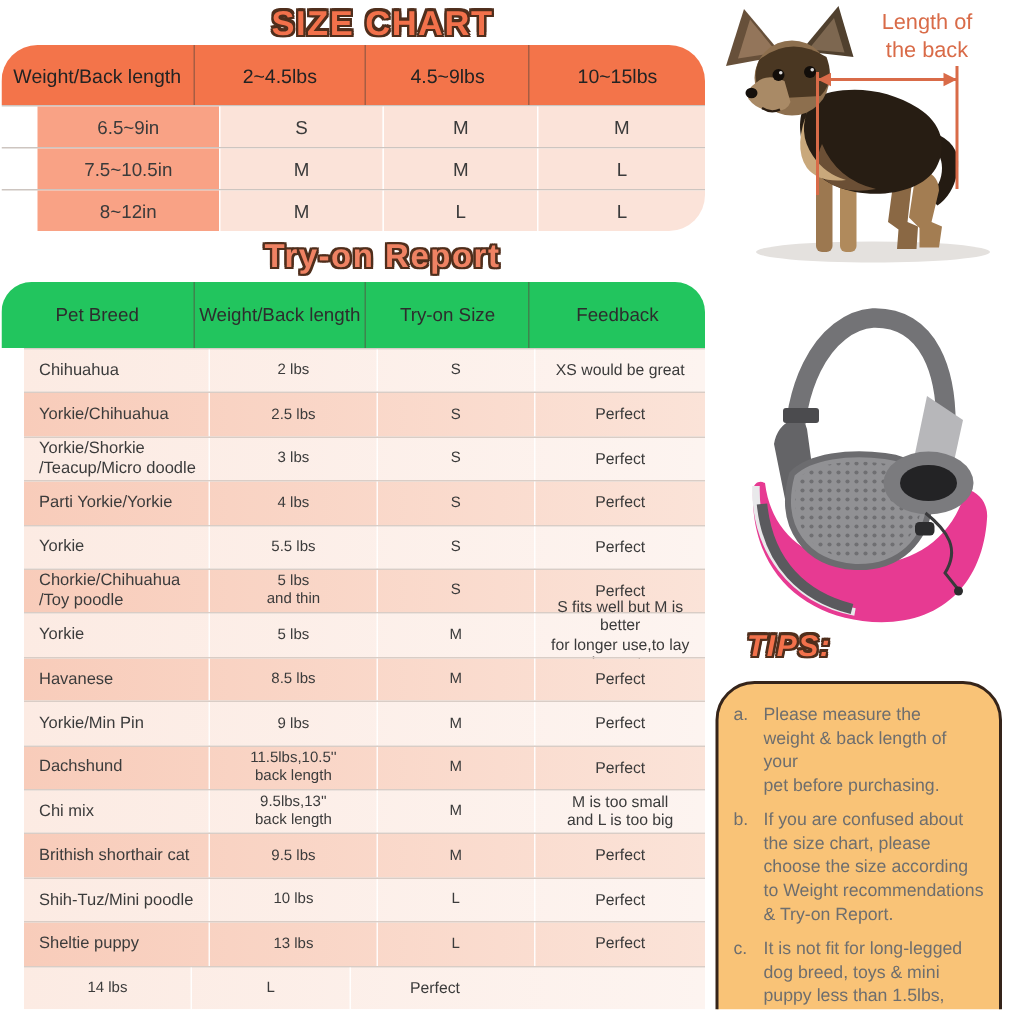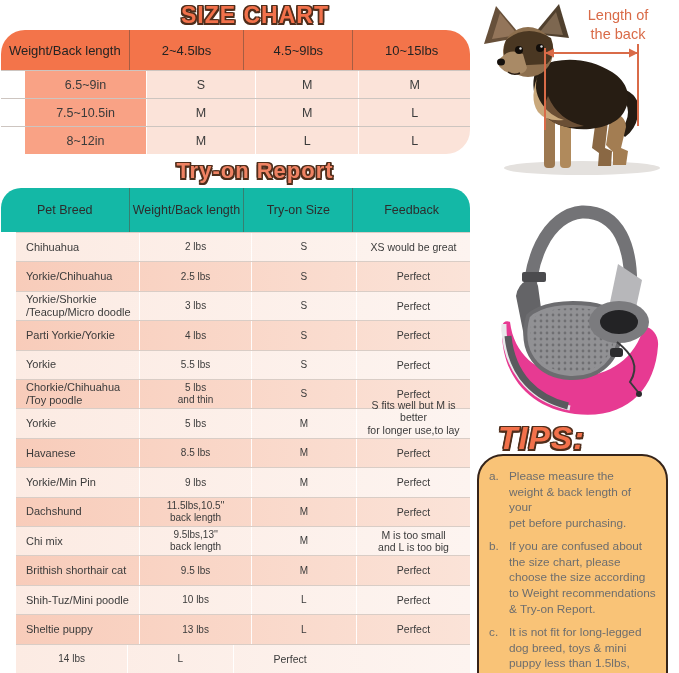--- a/index.html
+++ b/index.html
@@ -11,40 +11,40 @@
   .bubble-title{
     font-weight:800; letter-spacing:1px; color:#f2714b; text-align:center;
     text-shadow:-1.5px -1.5px 0 #4f2e1c, 1.5px -1.5px 0 #4f2e1c,
                 -1.5px 1.5px 0 #4f2e1c, 1.5px 1.5px 0 #4f2e1c,
                 0 -1.5px 0 #4f2e1c, 0 1.5px 0 #4f2e1c,
                 -1.5px 0 0 #4f2e1c, 1.5px 0 0 #4f2e1c;
     margin-left:20px;
   }
   #size-title{ position:absolute; left:0; top:2px; width:470px; font-size:23px; }
   #tryon-title{ position:absolute; left:0; top:158px; width:470px; font-size:22px; color:#ef8263; }
-  #tips-title{ position:absolute; left:478px; top:420px; width:160px; font-size:32px; font-style:italic; text-align:left; }
+  #tips-title{ position:absolute; left:478px; top:420px; width:160px; font-size:20px; font-style:italic; text-align:left; }
 
   
   #size-table{ position:absolute; left:1px; top:30px; width:469px; height:124px;
     border-radius:24px; overflow:hidden; }
   .sc-header{ display:flex; height:40px; background:#f3744a; }
   .sc-header .cell{ display:flex; align-items:center; justify-content:center;
     font-size:13px; color:#232323; }
   .sc-header .cell:not(:first-child){ border-left:1px solid rgba(90,70,60,.5); }
   .sc-row{ display:flex; height:28px; border-top:1px solid #cdc5c0;padding-left:24px; }
   .sc-row .cell{ display:flex; align-items:center; justify-content:center;
     font-size:12.5px; color:#3b3b3b; }
   .sc-label{ background:#f9a285; }
   .sc-val{ background:#fbe3d9; border-left:1px solid rgba(255,255,255,.95); }
   .w0{ width:27.2%; } .w1{ width:24.5%; } .w2{ width:23.2%; } .w3{ width:25.1%; }
 
   
   #tryon-table{ position:absolute; left:1px; top:188px; width:469px; height:485px;
     border-radius:20px 20px 0 0; overflow:hidden; display:flex; flex-direction:column; }
-  .tr-header{ display:flex; height:44px; flex:0 0 44px; background:#14b8a6; }
+  .tr-header{ display:flex; height:44px; flex:0 0 44px; background:#22c55e; }
   .tr-header .cell{ display:flex; align-items:center; justify-content:center;
     font-size:12.5px; color:#2d2d2d; }
   .tr-header .cell:not(:first-child){ border-left:1px solid rgba(90,70,60,.5); }
   #tryon-body{ flex:1; display:flex; flex-direction:column;margin-left:15px; }
   .tr-row{ flex:1 1 0; display:flex; border-top:1px solid #d9cdc6; min-height:0; }
   .tr-row:nth-child(odd){ background:linear-gradient(90deg,#fcebe3,#fdf4f0); }
   .tr-row:nth-child(even){ background:linear-gradient(90deg,#f8ccba,#fbe3d8); }
   .tr-cell{ display:flex; align-items:center; justify-content:center; text-align:center;
     font-size:10px; color:#3b3b3b; line-height:1.18; white-space:pre-line; }
   .tr-cell:not(:first-child){ border-left:1px solid rgba(255,255,255,.9); }

